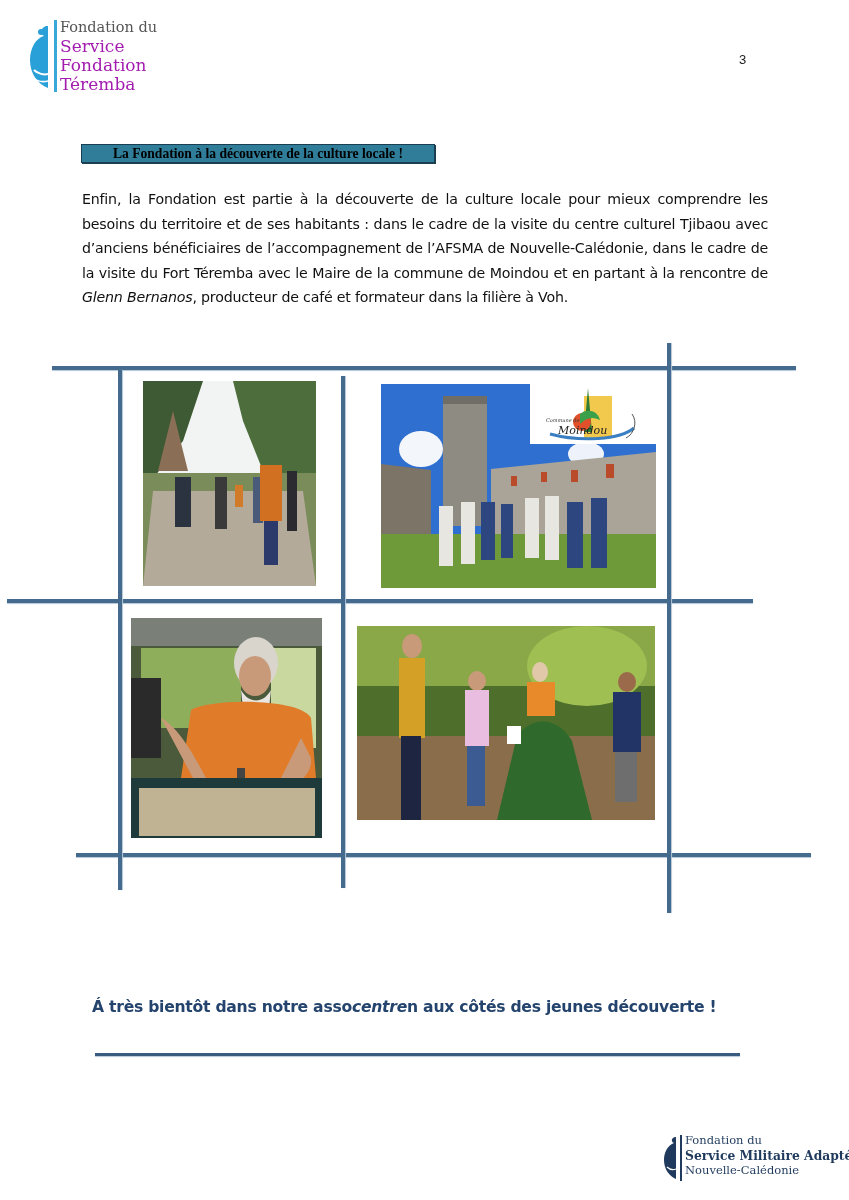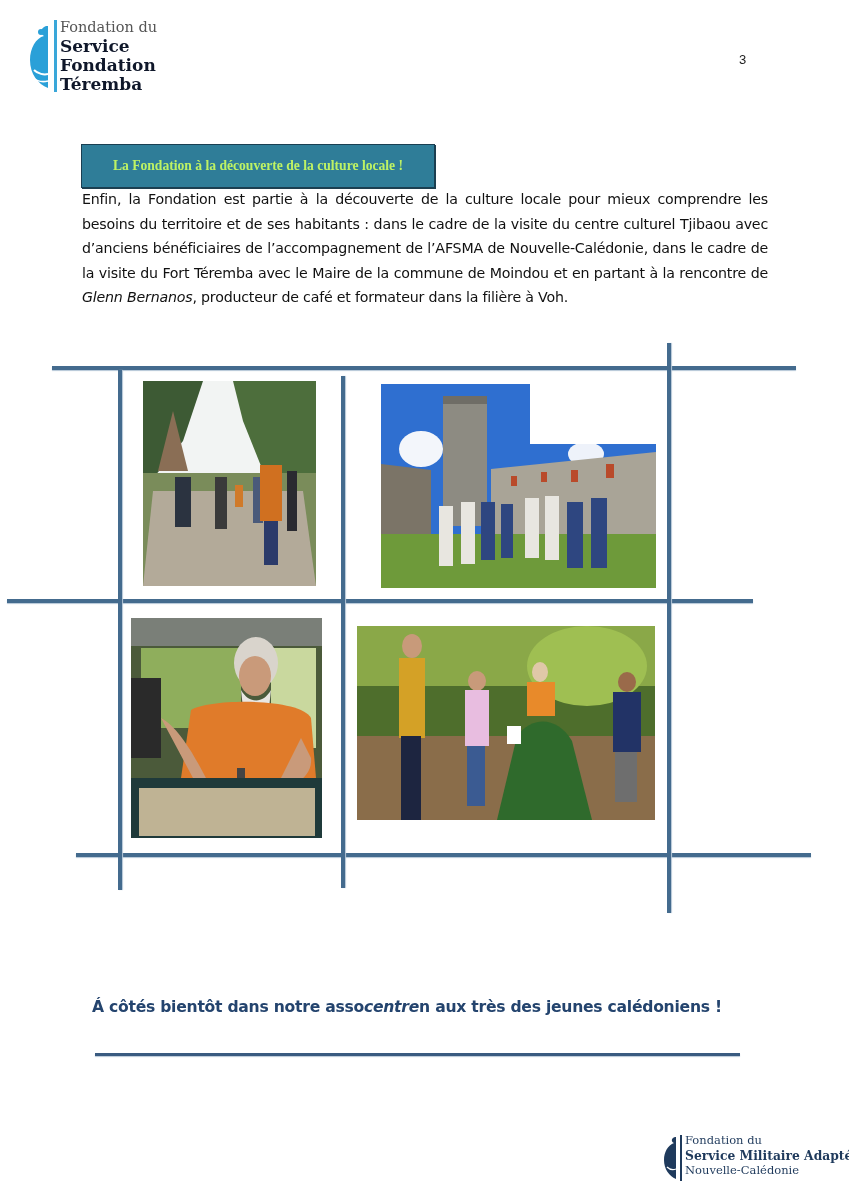--- a/index.html
+++ b/index.html
@@ -5,26 +5,26 @@
   html, body { margin:0; padding:0; background:#ffffff; }
   body { width:849px; height:1200px; position:relative; overflow:hidden; font-family:"Liberation Sans", sans-serif; }
   .abs { position:absolute; }
 
   
   .logo { left:22px; top:16px; width:140px; height:82px; }
   .logo-mark { position:absolute; left:4px; top:6px; width:26px; height:70px; }
   .logo-bar { position:absolute; left:32px; top:4px; width:3px; height:72px; background:#3aa7d9; }
   .logo-text { position:absolute; left:38px; top:2px; font-family:"DejaVu Serif", serif; line-height:19px; }
   .logo-text .l1 { font-size:14.5px; color:#555; font-weight:normal; }
-  .logo-text .l2 { font-size:17px; color:#0f172a; font-weight:bold; }
+  .logo-text .l2 { font-size:17px; color:#a21caf; font-weight:normal; }
 
   .page-num { left:739px; top:52px; font-family:"Liberation Sans", sans-serif; font-size:13px; color:#222; }
 
   
-  .section-box { left:81px; top:144px; width:354px; height:44px; background:#2f7d98; border:1px solid #1a3f52; box-sizing:border-box; box-shadow:1px 1px 0 #1d3f4f; color:#bef264; font-family:"Liberation Serif", serif; font-weight:bold; font-size:13.6px; display:flex; align-items:center; justify-content:center; }
+  .section-box { left:81px; top:144px; width:354px; height:19px; background:#2f7d98; border:1px solid #1a3f52; box-sizing:border-box; box-shadow:1px 1px 0 #1d3f4f; color:#000000; font-family:"Liberation Serif", serif; font-weight:bold; font-size:13.6px; display:flex; align-items:center; justify-content:center; }
 
   .body-text { left:82px; top:187px; width:686px; font-family:"DejaVu Sans", sans-serif; font-size:14.2px; line-height:24.5px; color:#111; text-align:justify; letter-spacing:-0.2px; }
   .body-text em { }
 
   
   .hline { height:4px; background:#446b8e; box-shadow:0 1px 1px #b4c6d6; }
   .vline { width:4px; background:#446b8e; box-shadow:1px 0 1px #b4c6d6; }
 
   
   .photo { overflow:hidden; }
@@ -115,20 +115,32 @@
       <rect x="164" y="112" width="14" height="64"></rect>
     </g>
     <g fill="#2e4680">
       <rect x="100" y="118" width="14" height="58"></rect>
       <rect x="120" y="120" width="12" height="54"></rect>
       <rect x="186" y="118" width="16" height="66"></rect>
       <rect x="210" y="114" width="16" height="70"></rect>
     </g>
     <rect x="149" y="0" width="126" height="60" fill="#ffffff"></rect>
   </svg>
+  <div class="abs" style="left:149px; top:0; width:126px; height:60px;">
+    <svg viewBox="0 0 126 60" style="position:absolute; left:0; top:0; width:126px; height:60px;">
+      <rect x="54" y="12" width="28" height="42" fill="#f2c94c"></rect>
+      <path d="M58 4 L62 48 L54 48 Z" fill="#2e7d32"></path>
+      <circle cx="52" cy="38" r="9" fill="#e0502b"></circle>
+      <path d="M50 30 C56 24 68 26 70 36 C62 32 56 34 50 40 Z" fill="#3aa04a"></path>
+      <path d="M20 50 C50 58 90 56 104 44" stroke="#3a7fc1" stroke-width="3" fill="none"></path>
+      <path d="M102 30 C108 38 104 50 96 54" stroke="#555" stroke-width="1" fill="none"></path>
+    </svg>
+    <div style="position:absolute; left:16px; top:33px; font-family:'DejaVu Serif', serif; font-style:italic; font-size:5px; color:#333;">Commune de</div>
+    <div style="position:absolute; left:28px; top:40px; font-family:'DejaVu Serif', serif; font-style:italic; font-size:11px; color:#222;">Moindou</div>
+  </div>
 </div>
 
 <div class="abs photo" style="left:131px; top:618px; width:191px; height:220px;">
   <svg viewBox="0 0 191 220" preserveAspectRatio="none">
     <rect width="191" height="220" fill="#4b5a3a"></rect>
     <rect x="0" y="0" width="191" height="28" fill="#7a7f78"></rect>
     <rect x="10" y="30" width="100" height="80" fill="#8fae5c"></rect>
     <rect x="140" y="30" width="45" height="100" fill="#c9d89e"></rect>
     <rect x="0" y="60" width="30" height="80" fill="#2a2a2a"></rect>
     <ellipse cx="125" cy="45" rx="22" ry="26" fill="#d9d4cc"></ellipse>
@@ -157,21 +169,21 @@
     <ellipse cx="183" cy="46" rx="8" ry="10" fill="#e0c8a8"></ellipse>
     <rect x="170" y="56" width="28" height="34" fill="#e88a2a"></rect>
     <ellipse cx="270" cy="56" rx="9" ry="10" fill="#9a6a4a"></ellipse>
     <rect x="256" y="66" width="28" height="60" fill="#223366"></rect>
     <rect x="258" y="126" width="22" height="50" fill="#6e6e6e"></rect>
     <path d="M140 194 L160 110 C175 90 200 90 215 115 L235 194 Z" fill="#2f6a2c"></path>
     <rect x="150" y="100" width="14" height="18" fill="#ffffff"></rect>
   </svg>
 </div>
 
-<div class="abs closing"><span>Á côtés bientôt dans notre asso</span><em>centre</em><span>n aux très des jeunes calédoniens !</span></div>
+<div class="abs closing"><span>Á très bientôt dans notre asso</span><em>centre</em><span>n aux côtés des jeunes découverte !</span></div>
 <div class="abs closing-rule"></div>
 
 <div class="abs flogo">
   <svg class="flogo-mark" viewBox="0 0 16 46">
     <path d="M13 2 C9 3 9 7 12 8 C6 10 2 17 2 25 C2 34 7 41 14 44 L14 2 Z" fill="#1f3a5c"></path>
     <path d="M5 32 C8 35 11 35 14 34" stroke="#ffffff" stroke-width="1.3" fill="none"></path>
   </svg>
   <div class="flogo-bar"></div>
   <div class="flogo-text">
     <div class="a">Fondation du</div>

